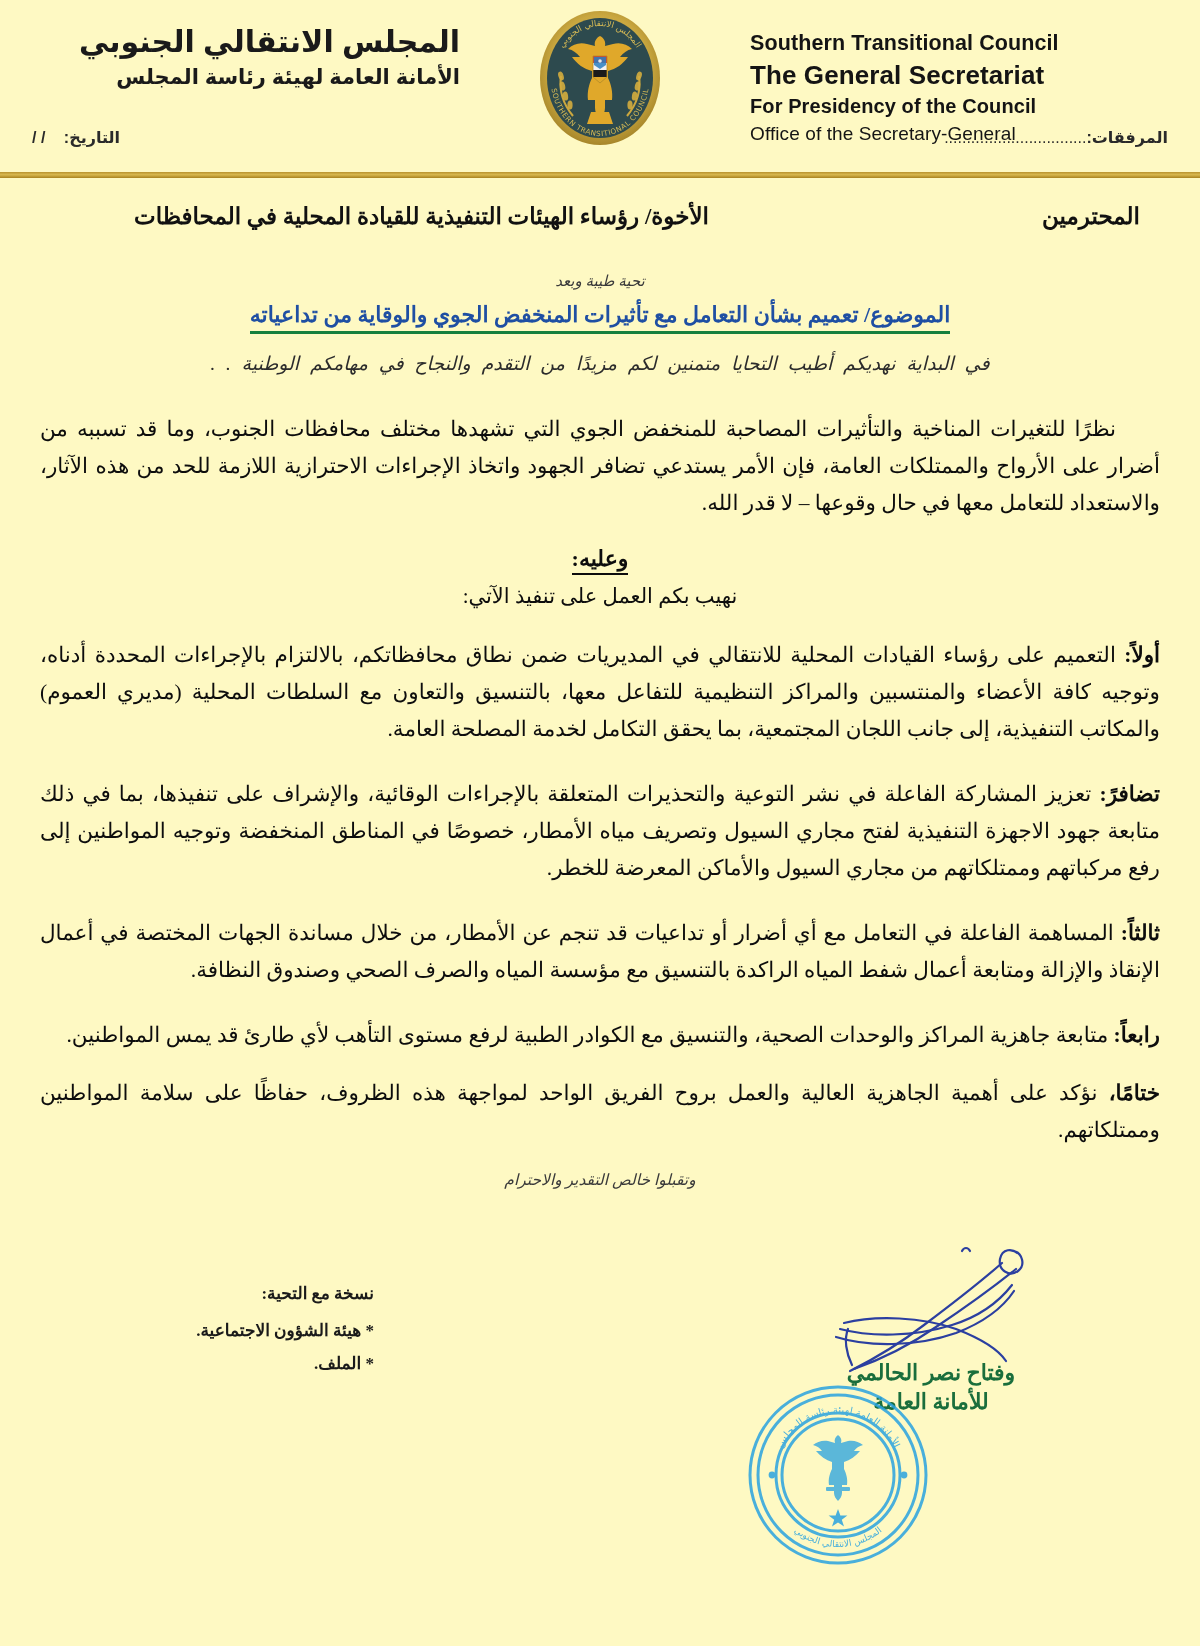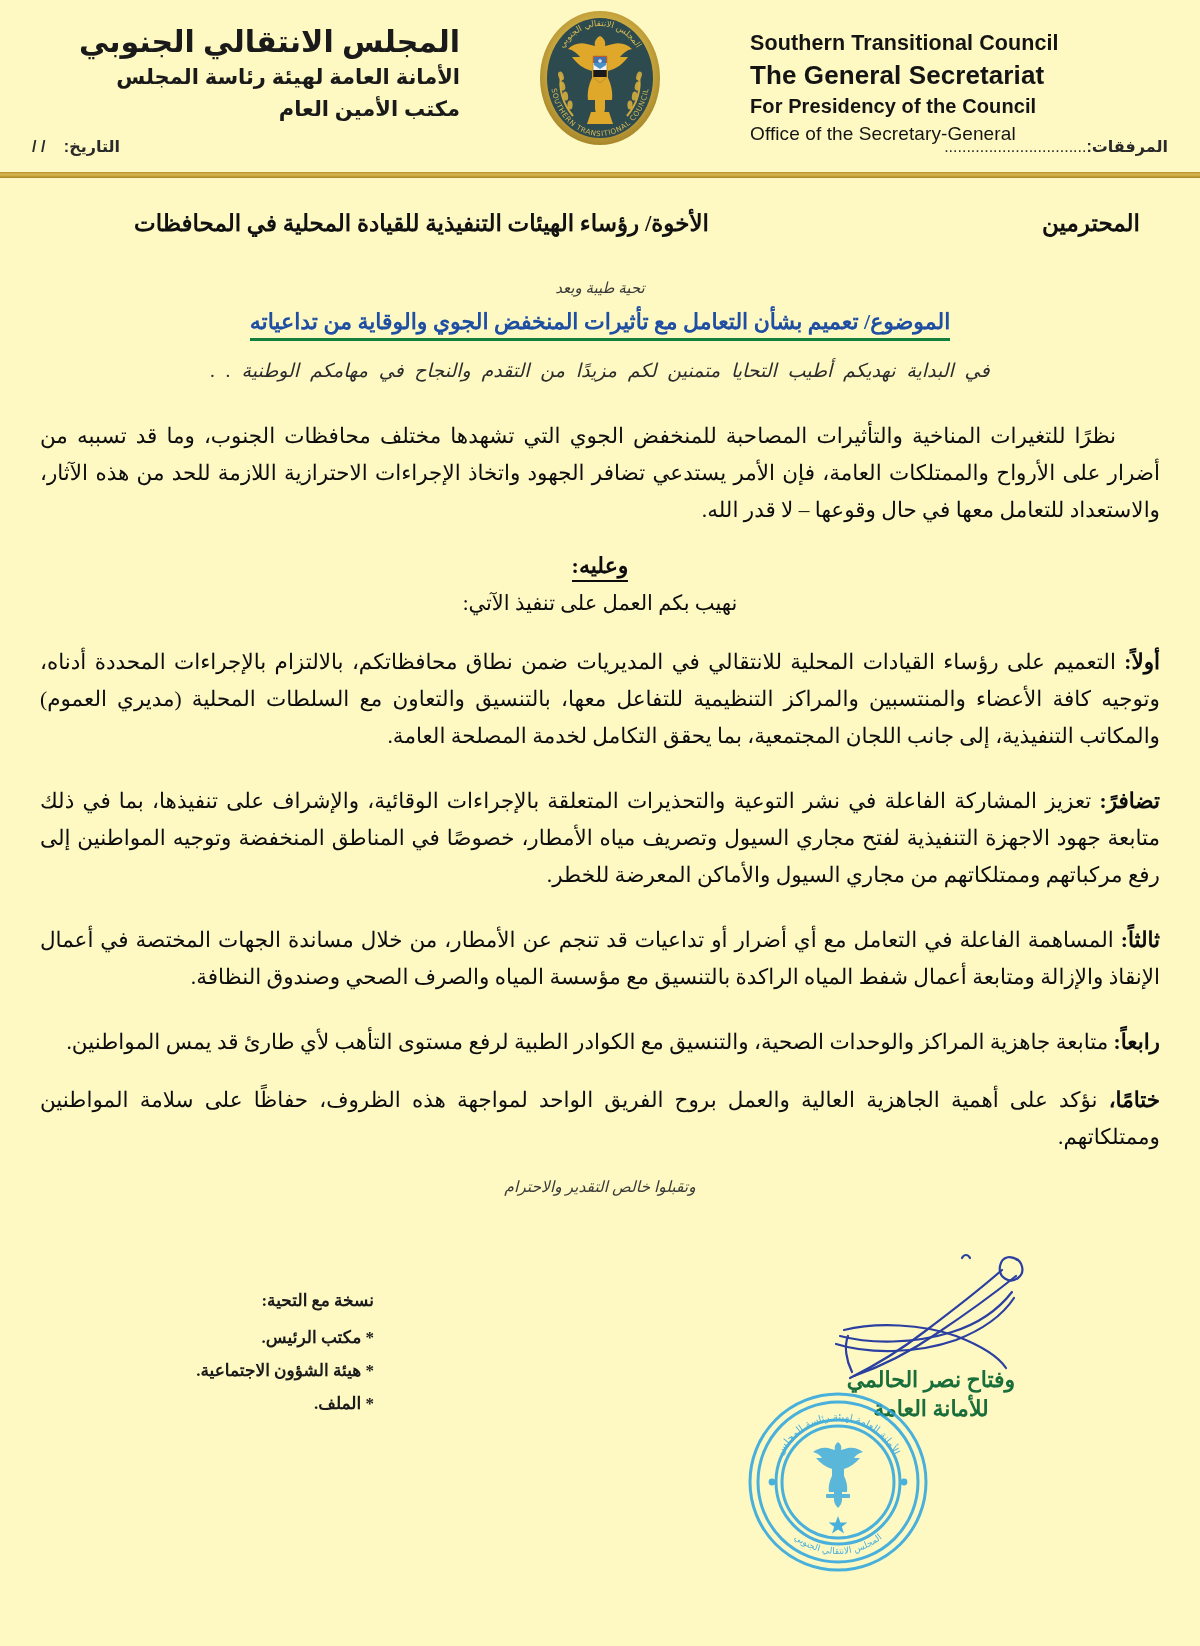--- a/index.html
+++ b/index.html
@@ -91,21 +91,21 @@
     transform: translateX(-50%);
     width: 150px;
     height: 140px;
   }
 
   
   .meta-row {
     position: absolute;
     left: 0;
     right: 0;
-    top: 132px;
+    top: 123px;
     height: 28px;
     padding: 0 32px;
     box-sizing: border-box;
     display: flex;
     flex-direction: row-reverse;
     justify-content: space-between;
     align-items: center;
     direction: rtl;
   }
   .meta-date, .meta-attach {
@@ -128,21 +128,21 @@
     left: 0; right: 0;
     top: 172px;
     height: 6px;
     background: linear-gradient(to bottom, #b8922f 0%, #d8b84e 45%, #a8821f 100%);
   }
 
   
   .doc-body {
     position: relative;
     direction: rtl;
-    padding: 20px 34px 0 34px;
+    padding: 13px 34px 0 34px;
     box-sizing: border-box;
     font-family: "Liberation Serif", "DejaVu Serif", serif;
   }
 
   .addressee-row {
     display: flex;
     flex-direction: row-reverse;
     justify-content: space-between;
     align-items: baseline;
     margin-top: 12px;
@@ -343,21 +343,20 @@
 
 <div class="page">
 
   <div class="letterhead">
 
     <div class="lh-inner">
 
       <div class="lh-arabic">
         <div class="ln1">المجلس الانتقالي الجنوبي</div>
         <div class="ln2">الأمانة العامة لهيئة رئاسة المجلس</div>
-        <div class="ln3">مكتب الأمين العام</div>
       </div>
 
       <div class="lh-english">
         <div class="e1">Southern Transitional Council</div>
         <div class="e2">The General Secretariat</div>
         <div class="e3">For Presidency of the Council</div>
         <div class="e4">Office of the Secretary-General</div>
       </div>
 
     </div>
@@ -540,21 +539,20 @@
                        C 96 57 95 54 92 52 Z"></path>
               <rect x="80" y="104" width="24" height="4" rx="1"></rect>
             </g>
           </svg>
         </div>
 
       </div>
 
       <div class="cc-block">
         <div class="cc-title">نسخة مع التحية:</div>
-        <div class="cc-item">* مكتب الرئيس.</div>
         <div class="cc-item">* هيئة الشؤون الاجتماعية.</div>
         <div class="cc-item">* الملف.</div>
       </div>
 
     </div>
 
   </div>
 </div>
 
 </body></html>

